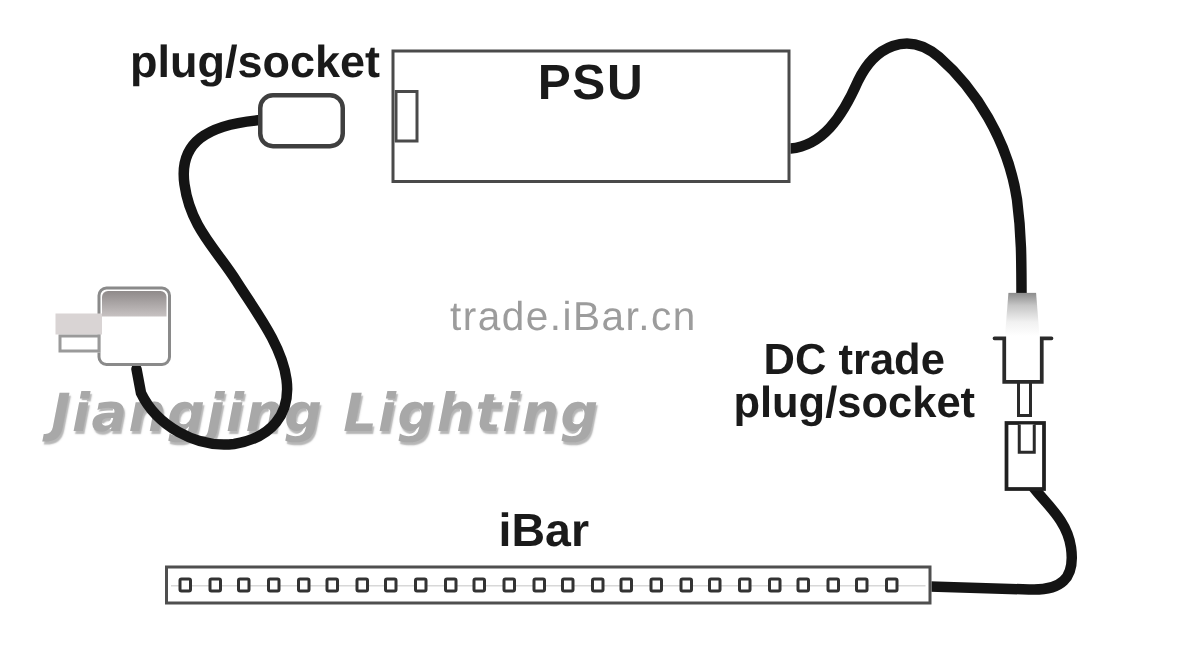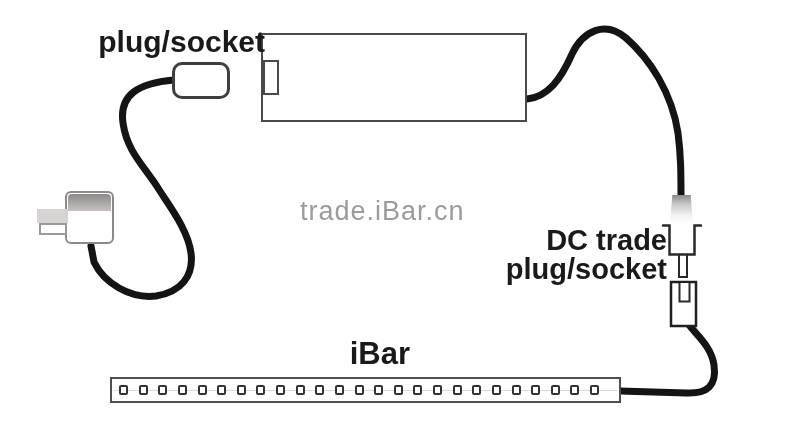--- a/index.html
+++ b/index.html
@@ -5,21 +5,21 @@
   html,body{margin:0;padding:0;background:#e8e8e8;}
   .stage{
     position:relative;width:800px;height:442px;background:#ffffff;
     overflow:hidden;font-family:"Liberation Sans",sans-serif;
     --ink:#1a1a1a; --wire:#141414; --site-wm:#9c9c9c; --brand-wm:#a8a8a8;
     --bar-border:#4f4f4f; --led-border:#333333;
   }
   .abs{position:absolute;}
   .wires{position:absolute;left:0;top:0;z-index:1;}
   .parts{position:absolute;left:0;top:0;z-index:2;}
-  .label{position:absolute;z-index:3;color:var(--ink);font-weight:bold;text-align:right;}
+  .label{position:absolute;z-index:3;color:var(--ink);font-weight:bold;text-align:center;}
   .wm{position:absolute;z-index:0;white-space:nowrap;}
   .wm-site{color:var(--site-wm);font-size:27px;font-weight:400;letter-spacing:1px;}
   .wm-brand{
     color:var(--brand-wm);font-size:35px;font-weight:bold;font-style:italic;
     font-family:"DejaVu Sans",sans-serif;letter-spacing:1px;
     text-shadow:-1px -1px 0 #ffffff,1px 2px 1px rgba(110,110,110,.5);
   }
   
   .plug-box{left:172px;top:62px;width:52px;height:31px;border:3px solid #3f3f3f;
     border-radius:10px;background:#fff;z-index:2;}
@@ -45,20 +45,21 @@
   .lbl-psu{left:261px;top:36px;width:266px;font-size:33px;letter-spacing:1px;}
   .lbl-dc{left:472px;top:226px;width:195px;font-size:29px;line-height:29px;}
   .lbl-ibar{left:315px;top:336px;width:95px;font-size:31px;}
 </style>
 </head>
 <body>
 
 <div class="stage" style="--ink: #1a1a1a; --wire: #141414; --site-wm: #9c9c9c; --brand-wm: #a8a8a8; --bar-border: #4f4f4f; --led-border: #333333;">
 
   <div class="wm wm-site abs" style="left:300px;top:196px;">trade.iBar.cn</div>
+  <div class="wm wm-brand abs" style="left:34px;top:256px;">Jiangjing Lighting</div>
 
   <svg class="wires" width="800" height="442" viewBox="0 0 800 442">
     <path d="M 174,80 C 138,83 119,95 123,123 C 127,152 145,167 158,188
              C 170,207 188,230 191,253 C 194,276 181,292 156,296
              C 130,299 104,283 94,262 L 91,246" fill="none" stroke="#141414" stroke-width="7" stroke-linecap="round"></path>
     <path d="M 527,99 C 548,97 561,79 572,54 C 583,31 605,20 626,38
              C 650,59 672,93 678,133 C 681,156 681,173 681,201" fill="none" stroke="#141414" stroke-width="7" stroke-linecap="round"></path>
     <path d="M 684,318 C 693,333 711,344 714,365 C 717,386 707,394 686,393 L 620,391" fill="none" stroke="#141414" stroke-width="7" stroke-linecap="round"></path>
   </svg>
 
@@ -105,19 +106,20 @@
         <div class="led-chip"></div>
         <div class="led-chip"></div>
         <div class="led-chip"></div>
         <div class="led-chip"></div>
         <div class="led-chip"></div>
         <div class="led-chip"></div>
       </div>
   </div>
 
   <div class="label lbl-plugsocket">plug/socket</div>
+  <div class="label lbl-psu">PSU</div>
   <div class="label lbl-dc">
     <div>DC trade</div>
     <div>plug/socket</div>
   </div>
   <div class="label lbl-ibar">iBar</div>
 
 </div>
 
 </body></html>

